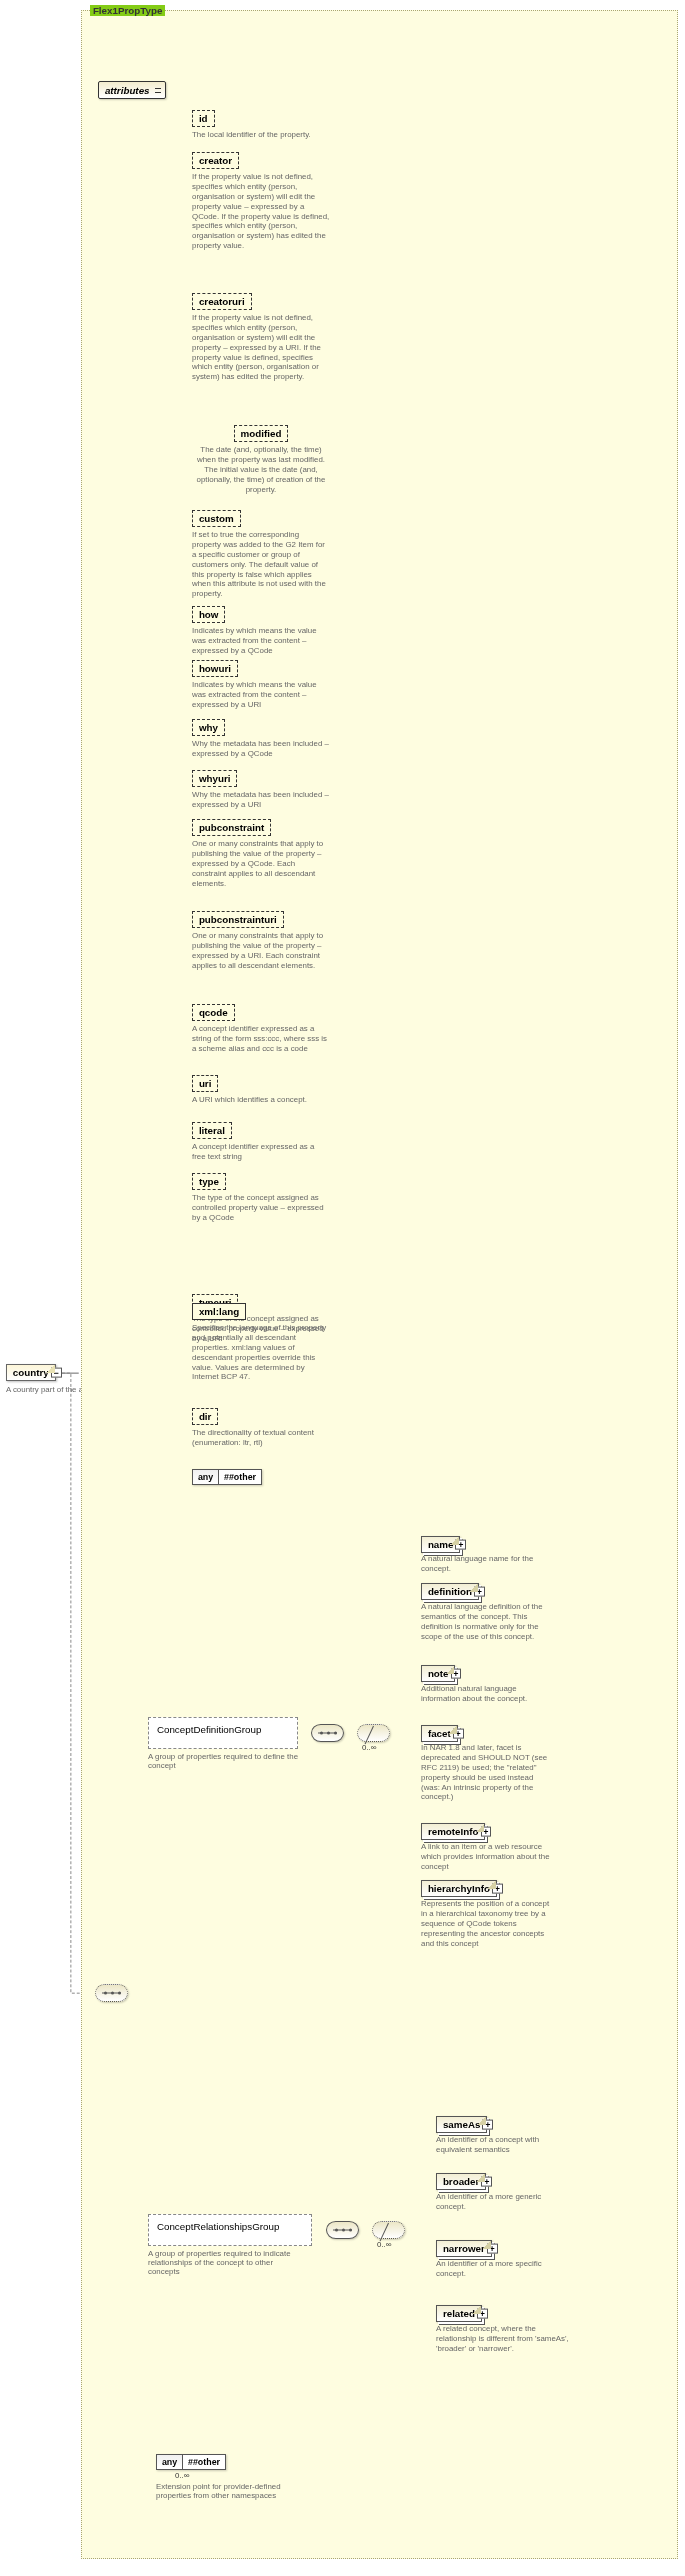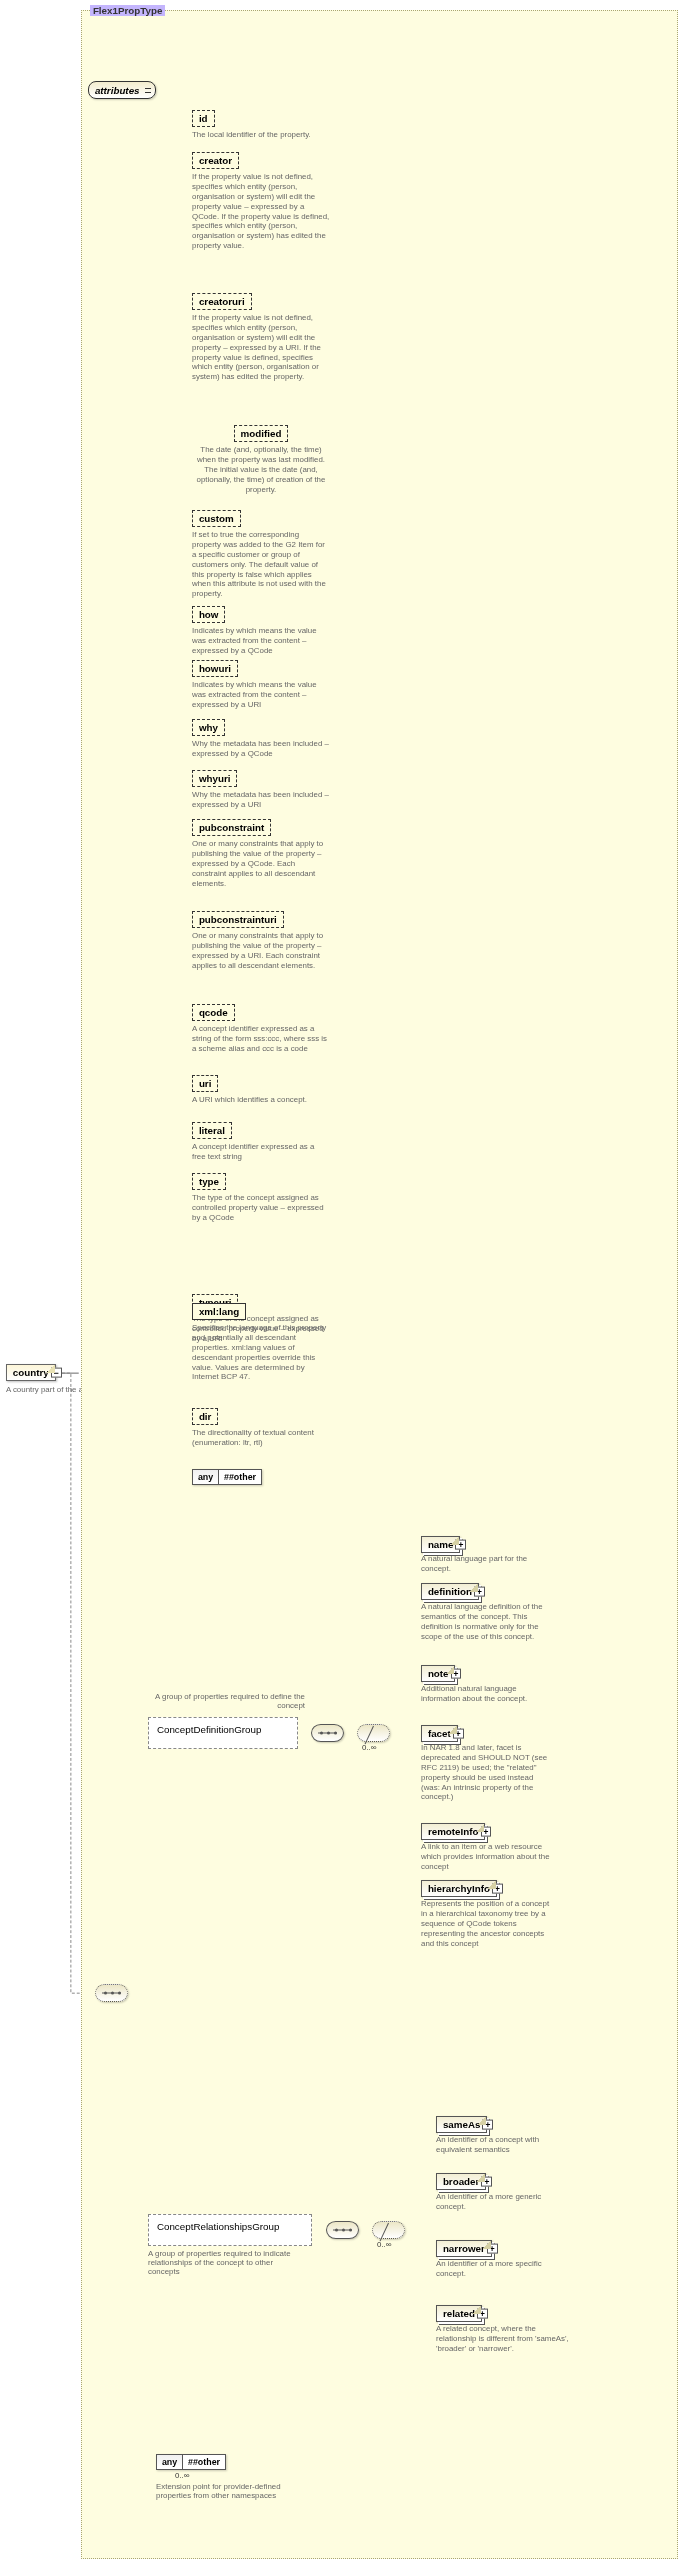--- a/index.html
+++ b/index.html
@@ -32,21 +32,21 @@
   .root-doc { position:absolute; color:#666; font-size:7.9px; line-height:1.2; width:128px; }
 
   .big-panel {
     position: absolute;
     border: 1px dotted #a9a672;
     background: #fefde0;
   }
   .big-panel .panel-title {
     position: absolute;
     top: -5.9px; left: 7.9px;
-    background: #c4b5fd;
+    background: #84cc16;
     padding: 0 3px;
     font-weight: bold; font-size: 9.8px;
     color: #333;
   }
 
   .attr-frame {
     position: absolute;
     border: 1px solid #333;
     background: linear-gradient(to bottom,#f3edce,#fff);
     padding: 3px 15.7px 2px 5.9px;
@@ -203,34 +203,34 @@
 <div class="root-box with-corner" style="left:5.9px; top:1364px;">
   <span>country</span>
   <span class="el-plus">−</span>
 </div>
 <div class="root-doc" style="left:5.9px; top:1385px;">A country part of the address</div>
 
 <div class="big-panel" style="left:81px; top:9.8px; width:597px; height:2549px;">
   <div class="panel-title">Flex1PropType</div>
 </div>
 
-<div class="attr-frame" style="left:88px; top:81px;border-radius:8px;">
+<div class="attr-frame" style="left:98px; top:81px;">
   <span>attributes</span>
 </div>
 
 <div class="seq-node dotted" style="left:95px; top:1984px;">
   <span class="dot d1"></span>
       <span class="dot d2"></span>
       <span class="dot d3"></span>
 </div>
 
 <div class="group-box" style="left:148px; top:1717px; width:150px; height:31.5px;">
   <span class="group-title">ConceptDefinitionGroup</span>
 </div>
-<div class="group-doc" style="left:148px; top:1692px;text-align:right;">A group of properties required to define the concept</div>
+<div class="group-doc" style="left:148px; top:1752px;">A group of properties required to define the concept</div>
 
 <div class="seq-node" style="left:311px; top:1724px;">
   <span class="dot d1"></span>
       <span class="dot d2"></span>
       <span class="dot d3"></span>
 </div>
 <div class="choice-node dotted" style="left:357px; top:1724px;">
   <div class="slash"></div>
 </div>
 <div class="occur" style="left:362px; top:1743px;">0..∞</div>
@@ -273,21 +273,21 @@
     <div class="attr-group" style="left: 192px; top: 1122px; position: absolute;"><span class="attr-label">literal</span><div class="attr-doc">A concept identifier expressed as a free text string</div></div>
     <div class="attr-group" style="left: 192px; top: 1173px; position: absolute;"><span class="attr-label">type</span><div class="attr-doc">The type of the concept assigned as controlled property value – expressed by a QCode</div></div>
     <div class="attr-group" style="left: 192px; top: 1294px; position: absolute;"><span class="attr-label">typeuri</span><div class="attr-doc">The type of the concept assigned as controlled property value – expressed by a URI</div></div>
     <div class="attr-group" style="left: 192px; top: 1303px; position: absolute;"><span class="attr-label solid">xml:lang</span><div class="attr-doc">Specifies the language of this property and potentially all descendant properties. xml:lang values of descendant properties override this value. Values are determined by Internet BCP 47.</div></div>
     <div class="attr-group" style="left: 192px; top: 1408px; position: absolute;"><span class="attr-label">dir</span><div class="attr-doc">The directionality of textual content (enumeration: ltr, rtl)</div></div>
     <div class="any-box" style="left: 192px; top: 1469px; position: absolute;">
       <span class="any-l">any</span>
       <span class="any-r">##other</span>
     </div>
     <div class="el-box stack corner" style="left: 421px; top: 1536px; position: absolute;">name<span class="el-plus">+</span></div>
-    <div class="el-doc" style="left: 421px; top: 1554px; position: absolute;">A natural language part for the concept.</div>
+    <div class="el-doc" style="left: 421px; top: 1554px; position: absolute;">A natural language name for the concept.</div>
     <div class="el-box stack corner" style="left: 421px; top: 1583px; position: absolute;">definition<span class="el-plus">+</span></div>
     <div class="el-doc" style="left: 421px; top: 1602px; position: absolute;">A natural language definition of the semantics of the concept. This definition is normative only for the scope of the use of this concept.</div>
     <div class="el-box stack corner" style="left: 421px; top: 1665px; position: absolute;">note<span class="el-plus">+</span></div>
     <div class="el-doc" style="left: 421px; top: 1684px; position: absolute;">Additional natural language information about the concept.</div>
     <div class="el-box stack corner" style="left: 421px; top: 1725px; position: absolute;">facet<span class="el-plus">+</span></div>
     <div class="el-doc" style="left: 421px; top: 1743px; position: absolute;">In NAR 1.8 and later, facet is deprecated and SHOULD NOT (see RFC 2119) be used; the "related" property should be used instead (was: An intrinsic property of the concept.)</div>
     <div class="el-box stack corner" style="left: 421px; top: 1823px; position: absolute;">remoteInfo<span class="el-plus">+</span></div>
     <div class="el-doc" style="left: 421px; top: 1842px; position: absolute;">A link to an item or a web resource which provides information about the concept</div>
     <div class="el-box stack corner" style="left: 421px; top: 1880px; position: absolute;">hierarchyInfo<span class="el-plus">+</span></div>
     <div class="el-doc" style="left: 421px; top: 1899px; position: absolute;">Represents the position of a concept in a hierarchical taxonomy tree by a sequence of QCode tokens representing the ancestor concepts and this concept</div>

